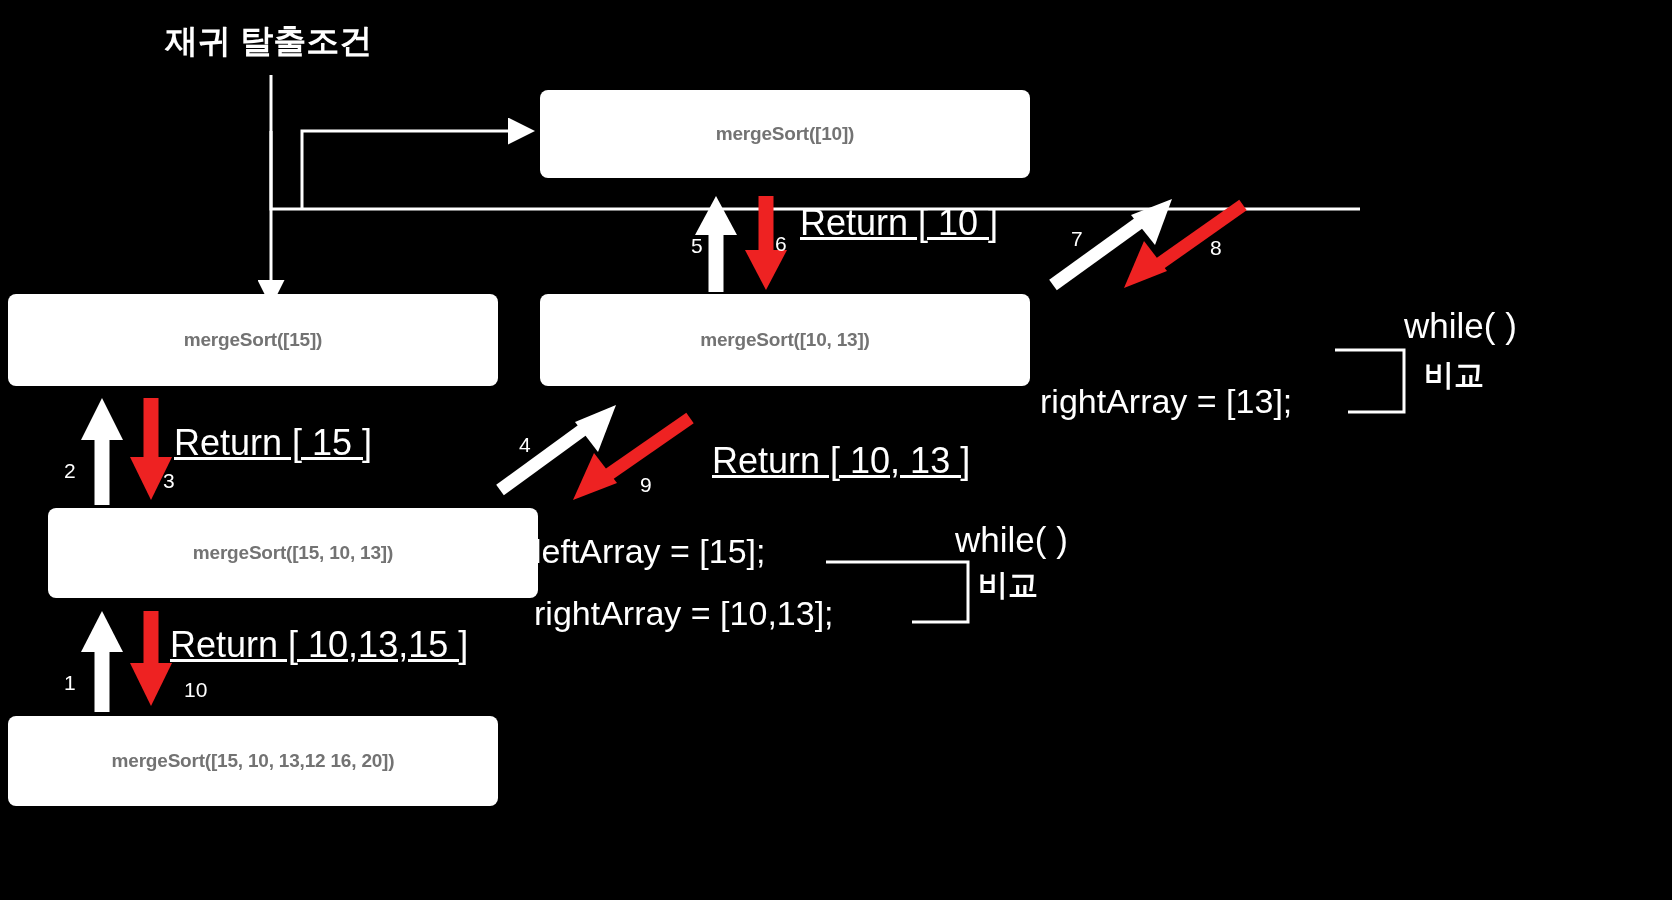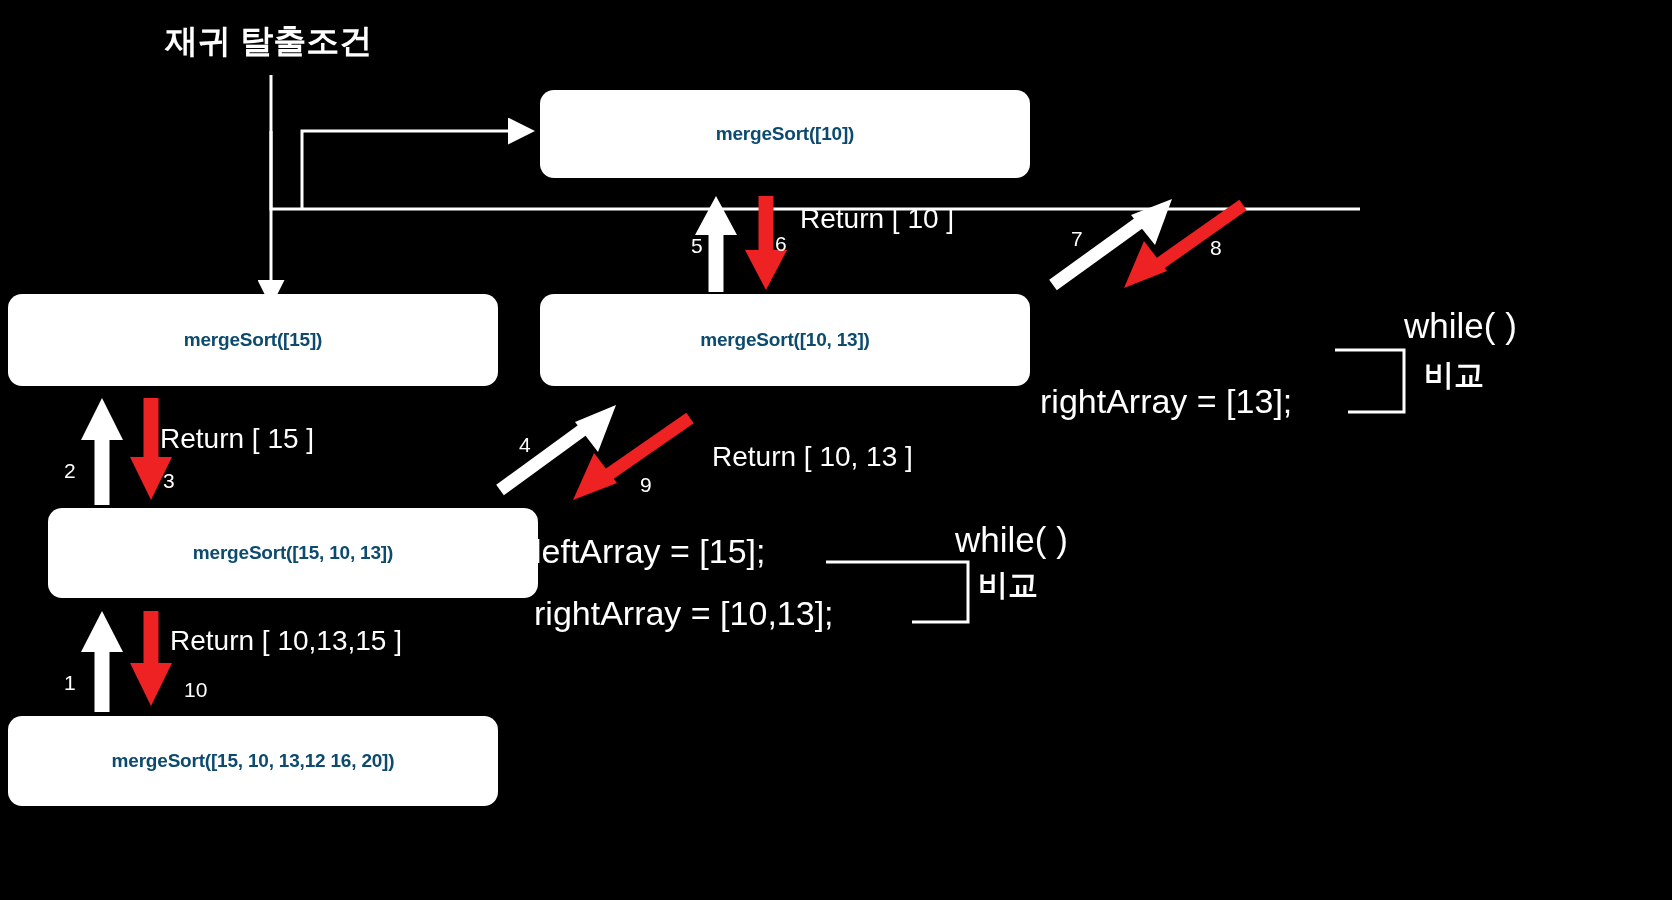--- a/index.html
+++ b/index.html
@@ -11,45 +11,46 @@
     position: relative;
     width: 1556px;
     height: 900px;
     background: #000000;
     overflow: hidden;
     font-family: "Liberation Sans", sans-serif;
   }
   .node-box {
     position: absolute;
     background: #ffffff;
-    border-radius: 14px;
+    border-radius: 8px;
     display: flex;
     align-items: center;
     justify-content: center;
-    color: #0c4a6e;
+    color: #737373;
     font-weight: bold;
     box-sizing: border-box;
   }
   .node-box .node-label {
     font-size: 19px;
     letter-spacing: -0.2px;
     white-space: nowrap;
   }
   .txt {
     position: absolute;
     color: #ffffff;
     white-space: nowrap;
     line-height: 1;
   }
   .title-ko {
     font-size: 33px;
     font-weight: bold;
   }
   .return-label {
-    font-size: 28px;
+    font-size: 36px;
+    text-decoration: underline;
   }
   .arr-num {
     font-size: 21px;
   }
   .code-line {
     font-size: 34px;
   }
   .while-label {
     font-size: 35px;
   }
@@ -160,21 +161,21 @@
 
   <div class="node-box" style="left:8px; top:508px; width:490px; height:90px;margin-left:40px;">
     <span class="node-label">mergeSort([15, 10, 13])</span>
   </div>
 
   <div class="node-box" style="left:8px; top:716px; width:490px; height:90px;">
     <span class="node-label">mergeSort([15, 10, 13,12 16, 20])</span>
   </div>
 
   <div class="txt return-label" style="left:800px; top:205px;">Return [ 10 ]</div>
-  <div class="txt return-label" style="left:160px; top:425px;">Return [ 15 ]</div>
+  <div class="txt return-label" style="left:174px; top:425px;">Return [ 15 ]</div>
   <div class="txt return-label" style="left:712px; top:443px;">Return [ 10, 13 ]</div>
   <div class="txt return-label" style="left:170px; top:627px;">Return [ 10,13,15 ]</div>
 
   <div class="txt arr-num" style="left:64px; top:672px;">1</div>
   <div class="txt arr-num" style="left:64px; top:460px;">2</div>
   <div class="txt arr-num" style="left:163px; top:470px;">3</div>
   <div class="txt arr-num" style="left:519px; top:434px;">4</div>
   <div class="txt arr-num" style="left:691px; top:235px;">5</div>
   <div class="txt arr-num" style="left:775px; top:233px;">6</div>
   <div class="txt arr-num" style="left:1071px; top:228px;">7</div>

